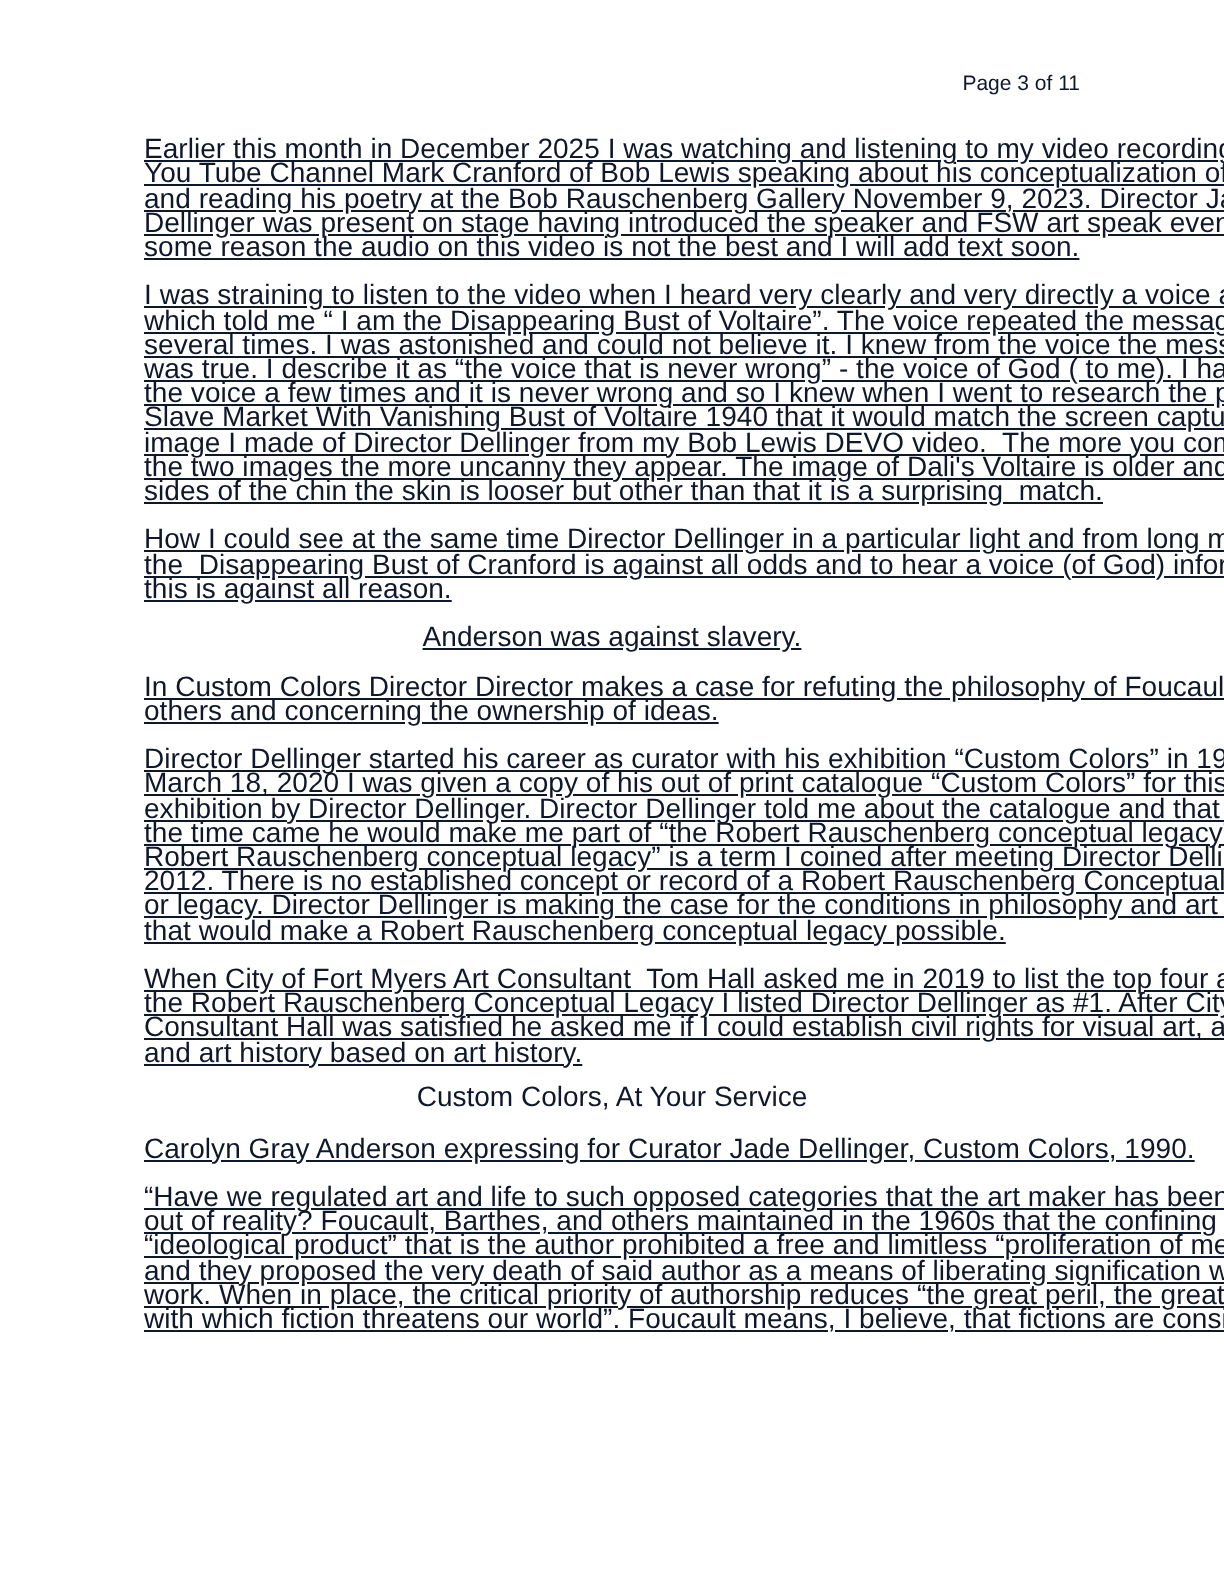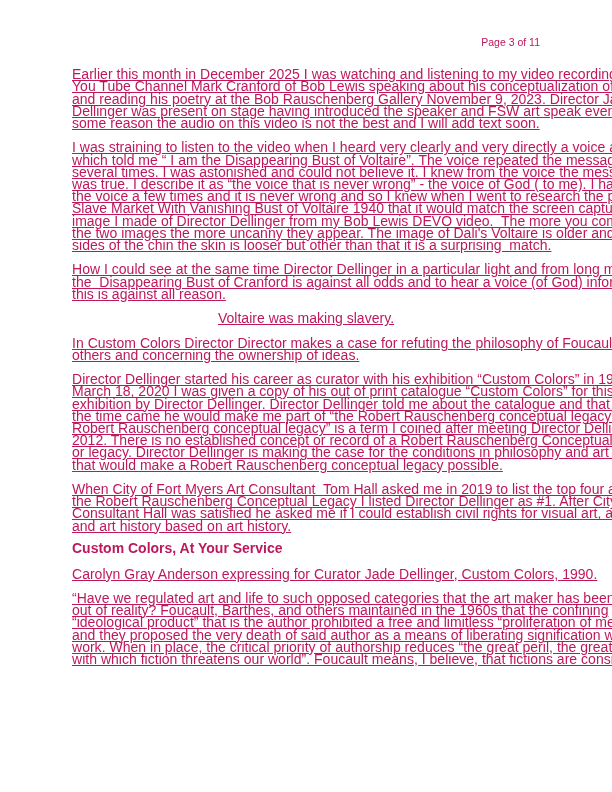--- a/index.html
+++ b/index.html
@@ -7,21 +7,21 @@
     padding: 0;
     background: #ffffff;
   }
   .page {
     position: relative;
     width: 612px;
     height: 792px;
     background: #ffffff;
     overflow: hidden;
     font-family: "Liberation Sans", sans-serif;
-    color: #be185d;
+    color: #0f172a;
     -webkit-font-smoothing: antialiased;
   }
   .content {
     position: absolute;
     left: 72px;
     top: 0;
     width: 468px;
   }
   .header-line {
     font-size: 10.5px;
@@ -37,24 +37,24 @@
     white-space: pre;
     letter-spacing: 0.02px;
     text-decoration: underline;
   }
   .center {
     text-align: center;
   }
   .section-heading {
     font-size: 14px;
     line-height: 17px;
-    text-align: left;
+    text-align: center;
     margin: -4px 0 10.6px 0;
     white-space: pre;
-    font-weight: 700;
+    font-weight: 400;
   }
 </style>
 </head>
 <body>
 
 <div class="page">
   <div class="content">
 
     <div class="header-line">Page 3 of 11</div>
 
@@ -71,21 +71,21 @@
 the voice a few times and it is never wrong and so I knew when I went to research the painting
 Slave Market With Vanishing Bust of Voltaire 1940 that it would match the screen capture
 image I made of Director Dellinger from my Bob Lewis DEVO video.  The more you compare
 the two images the more uncanny they appear. The image of Dali's Voltaire is older and at the
 sides of the chin the skin is looser but other than that it is a surprising  match.</p>
 
     <p class="para">How I could see at the same time Director Dellinger in a particular light and from long memory
 the  Disappearing Bust of Cranford is against all odds and to hear a voice (of God) inform me of
 this is against all reason.</p>
 
-    <p class="para center">Voltaire was making slavery.</p>
+    <p class="para center">Anderson was against slavery.</p>
 
     <p class="para">In Custom Colors Director Director makes a case for refuting the philosophy of Foucault and
 others and concerning the ownership of ideas.</p>
 
 
     <p class="para">Director Dellinger started his career as curator with his exhibition “Custom Colors” in 1995.
 March 18, 2020 I was given a copy of his out of print catalogue “Custom Colors” for this
 exhibition by Director Dellinger. Director Dellinger told me about the catalogue and that when
 the time came he would make me part of “the Robert Rauschenberg conceptual legacy”. “The
 Robert Rauschenberg conceptual legacy” is a term I coined after meeting Director Dellinger in

